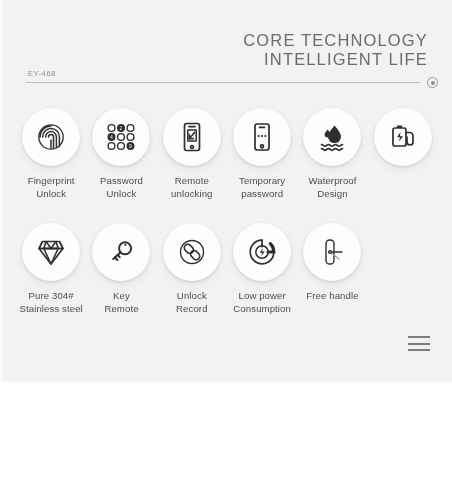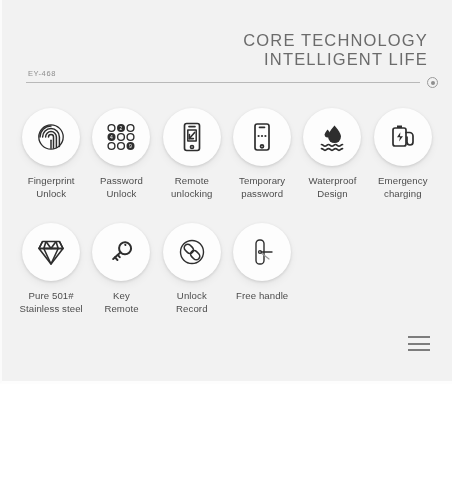--- a/index.html
+++ b/index.html
@@ -248,36 +248,34 @@
 
     <div class="cell">
       <div class="disc">
         <svg width="34" height="34" viewBox="0 0 34 34" fill="none" stroke="#2e2e2e" stroke-width="1.7" stroke-linecap="round" stroke-linejoin="round">
           <rect x="7" y="8" width="13" height="18" rx="2"></rect>
           <path d="M11 5.5h5v2.5h-5z" fill="#2e2e2e" stroke="none"></path>
           <path d="M14.4 12.2l-3.4 5h3l-1 4.4 4-5.4h-3z" fill="#2e2e2e" stroke="none"></path>
           <path d="M20 12.5h3.5a3.5 3.5 0 013.5 3.5v6a3 3 0 01-6 0v-5"></path>
         </svg>
       </div>
-      <div class="cap">Emergency
-charging</div>
     </div>
 
     <div class="cell">
       <div class="disc">
         <svg width="34" height="34" viewBox="0 0 34 34" fill="none" stroke="#2e2e2e" stroke-width="1.6" stroke-linejoin="round">
           <path d="M5 13.5h24L17 29 5 13.5z"></path>
           <path d="M8.5 6.5h17l3.5 7H5l3.5-7z"></path>
           <path d="M8.5 6.5L5 13.5M25.5 6.5l3.5 7"></path>
           <path d="M12 6.5l-2.2 7L17 29l7.2-15.5L22 6.5"></path>
           <path d="M9.8 13.5h14.4"></path>
           <path d="M12 6.5l5 7 5-7"></path>
         </svg>
       </div>
-      <div class="cap">Pure 501#
+      <div class="cap">Pure 304#
 Stainless steel</div>
     </div>
 
     <div class="cell">
       <div class="disc">
         <svg width="34" height="34" viewBox="0 0 34 34" fill="none" stroke="#2e2e2e" stroke-width="2" stroke-linecap="round" stroke-linejoin="round">
           <g transform="rotate(-42 17 17)">
             <circle cx="22.5" cy="17" r="6"></circle>
             <circle cx="25" cy="14.6" r="1.1" fill="#2e2e2e" stroke="none"></circle>
             <path d="M16.5 17H6.5"></path>
@@ -297,20 +295,33 @@
           <g transform="rotate(-45 17 17)">
             <rect x="13.5" y="7.5" width="7" height="10" rx="3.5" stroke-width="1.6"></rect>
             <rect x="13.5" y="16.5" width="7" height="10" rx="3.5" stroke-width="1.6"></rect>
           </g>
         </svg>
       </div>
       <div class="cap">Unlock
 Record</div>
     </div>
 
+    <div class="cell">
+      <div class="disc">
+        <svg width="34" height="34" viewBox="0 0 34 34" fill="none" stroke="#2e2e2e" stroke-linecap="round">
+          <path d="M17 5.2a11.8 11.8 0 10 8.35 3.45" stroke-width="1.7"></path>
+          <path d="M25.35 8.65A11.8 11.8 0 0128.8 17H23" stroke-width="3.2"></path>
+          <path d="M17 5.2v6.5" stroke-width="1.7"></path>
+          <circle cx="17" cy="17" r="6.2" stroke-width="1.5"></circle>
+          <path d="M17.7 13.2l-3 4.6h2.6l-.9 3.4 3.3-4.6h-2.6z" fill="#2e2e2e" stroke="none"></path>
+        </svg>
+      </div>
+      <div class="cap">Low power
+Consumption</div>
+    </div>
 
     <div class="cell">
       <div class="disc">
         <svg width="34" height="34" viewBox="0 0 34 34" fill="none" stroke="#2e2e2e" stroke-width="1.4" stroke-linecap="round" stroke-linejoin="round">
           <rect x="11" y="5" width="8" height="24" rx="3.6"></rect>
           <path d="M15 17h12"></path>
           <path d="M15 17l9 7" stroke="#9a9a9a" stroke-width="1.2"></path>
           <circle cx="15" cy="17" r="1.5" stroke-width="1.2"></circle>
         </svg>
       </div>

